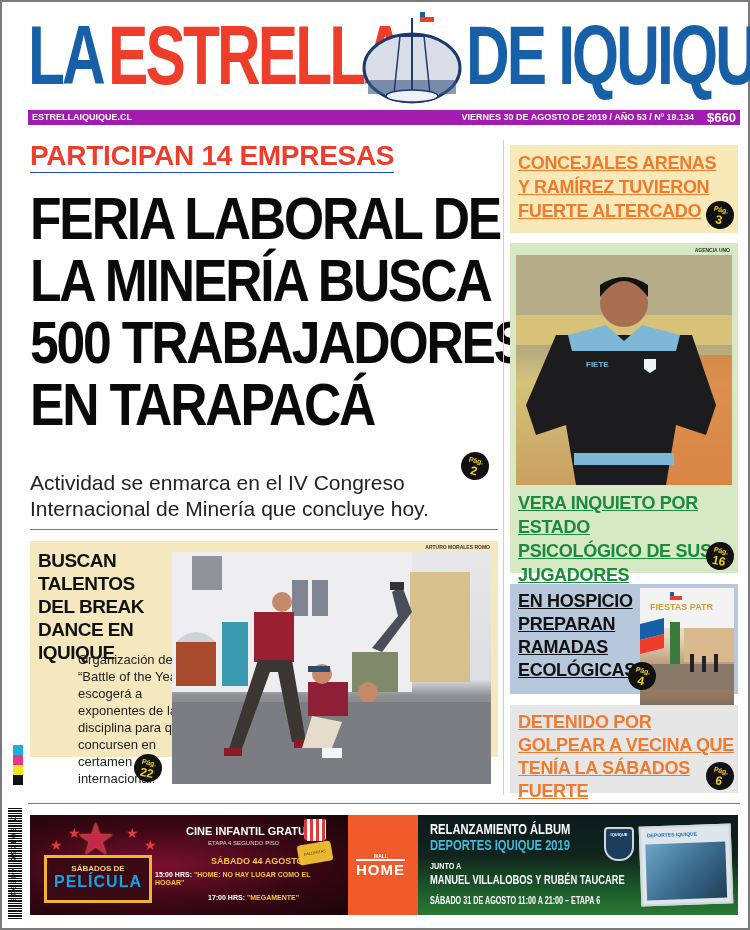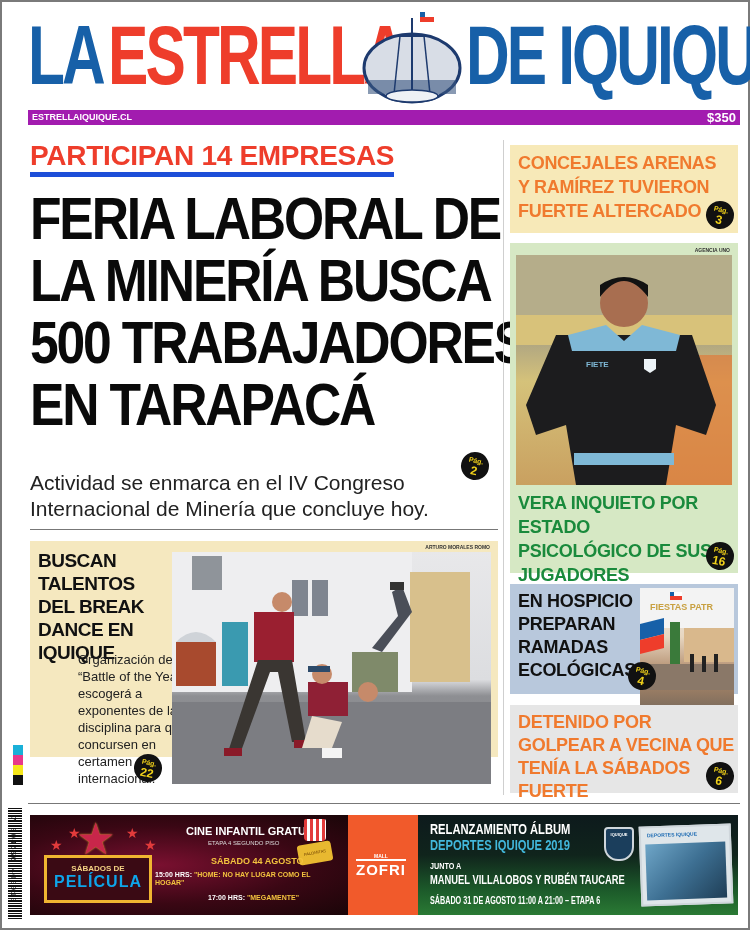--- a/index.html
+++ b/index.html
@@ -16,41 +16,41 @@
     .mast-de { left: 438px; color: #1760a8; }
     .mast-emblem { position: absolute; left: 332px; top: 2px; width: 104px; height: 100px; }
     .datebar { position: absolute; left: 28px; top: 110px; width: 712px; height: 15px; background: #a21caf; color: #fff;
       font-size: 9px; font-weight: 700; line-height: 15px; }
     .datebar .site { position: absolute; left: 4px; top: 0; }
     .datebar .date { position: absolute; right: 46px; top: 0; }
     .datebar .price { position: absolute; right: 4px; top: 0; font-size: 13px; }
 
     
     .kicker { position: absolute; left: 30px; top: 140px; color: #ee3d2b; font-weight: 700; font-size: 28px; line-height: 32px;
-      border-bottom: 5px solid #1d4ed8; padding-bottom: 0; letter-spacing: -0.3px; }
+      border-bottom: 1px solid #1d4ed8; padding-bottom: 0; letter-spacing: -0.3px; }
     .headline { position: absolute; left: 30px; top: 188px; width: 480px; font-weight: 700; color: #0a0a0a;
       font-size: 60px; line-height: 62px; letter-spacing: -2.5px; transform: scaleX(0.86); transform-origin: left top; white-space: nowrap; }
     .subhead { position: absolute; left: 30px; top: 470px; width: 460px; color: #222; font-size: 21px; line-height: 26px; }
     .pag-badge { position: absolute; width: 28px; height: 28px; border-radius: 50%; background: #111; color: #f2d21a;
       text-align: center; font-weight: 700; font-size: 7px; line-height: 9px; padding-top: 4px; transform: rotate(12deg); }
     .pag-badge .num { display: block; font-size: 12px; line-height: 12px; }
     .main-rule { position: absolute; left: 30px; top: 529px; width: 468px; height: 1px; background: #777; }
 
     
     .break-box { position: absolute; left: 30px; top: 541px; width: 468px; height: 216px; background: #f5e8bf; }
     .break-title { position: absolute; left: 8px; top: 8px; width: 135px; font-weight: 700; font-size: 19px; line-height: 23px;
       color: #111; letter-spacing: -0.5px; }
     .break-text { position: absolute; left: 8px; top: 110px; width: 130px; font-size: 13px; line-height: 17px; color: #222; margin-left: 40px; }
     .break-photo { position: absolute; left: 142px; top: 11px; width: 319px; height: 232px; overflow: hidden;
       background: linear-gradient(180deg, #e8e8ea 0%, #dcdde0 55%, #8e8f93 62%, #6f7075 100%); }
     .credit { position: absolute; font-size: 5px; font-weight: 700; color: #333; }
 
     
     .side-box { position: absolute; left: 510px; width: 228px; }
-    .side-h { position: absolute; left: 8px; font-weight: 700; letter-spacing: -0.3px; }
+    .side-h { position: absolute; left: 8px; font-weight: 700; letter-spacing: -0.3px; text-decoration: underline; }
     .box-concejales { top: 145px; height: 88px; background: #f7e9b8; }
     .box-concejales .side-h { top: 6px; color: #f07a2e; font-size: 18px; line-height: 24px; }
     .box-vera { top: 243px; height: 330px; background: #d6e8c4; }
     .box-vera .side-h { top: 248px; color: #1a8a3c; font-size: 18px; line-height: 24px; }
     .vera-photo { position: absolute; left: 6px; top: 12px; width: 216px; height: 230px; overflow: hidden;
       background: linear-gradient(180deg, #bfb68a 0%, #a9a183 35%, #d5c27a 55%, #c9a060 100%); }
     .box-hospicio { top: 584px; height: 110px; background: #b8c8dc; }
     .box-hospicio .side-h { top: 6px; color: #111; font-size: 18px; line-height: 23px; }
     .hosp-photo { position: absolute; left: 130px; top: 4px; width: 94px; height: 122px; overflow: hidden;
       background: linear-gradient(180deg, #f1f1f1 0%, #e7d6c0 40%, #b08a6a 70%, #7b6b5c 100%); }
@@ -129,21 +129,22 @@
     <line x1="64" y1="28" x2="70" y2="86" stroke="#1d3a6e" stroke-width="1.5"></line>
     <ellipse cx="52" cy="88" rx="26" ry="6" fill="#eef1f5" stroke="#1d3a6e" stroke-width="1.5"></ellipse>
     <rect x="60" y="4" width="14" height="10" fill="#ee3d2b"></rect>
     <rect x="60" y="4" width="14" height="5" fill="#fff"></rect>
     <rect x="60" y="4" width="5" height="5" fill="#1760a8"></rect>
   </svg>
   <div class="mast-word mast-de">DE IQUIQUE</div>
 </div>
 <div class="datebar">
   <span class="site">ESTRELLAIQUIQUE.CL</span>
-  <span class="price">$350</span>
+  <span class="date">VIERNES 30 DE AGOSTO DE 2019 / AÑO 53 / Nº 19.134</span>
+  <span class="price">$660</span>
 </div>
 
 <div class="kicker">PARTICIPAN 14 EMPRESAS</div>
 <div class="headline">
   <div>FERIA LABORAL DE</div>
   <div>LA MINERÍA BUSCA</div>
   <div>500 TRABAJADORES</div>
   <div>EN TARAPACÁ</div>
 </div>
 <div class="pag-badge" style="left:461px; top:452px;">
@@ -285,21 +286,21 @@
     <span class="q">"HOME: NO HAY LUGAR COMO EL HOGAR"</span>
   </div>
   <div class="c-s2">
     <span>17:00 HRS:</span>
     <span class="q">"MEGAMENTE"</span>
   </div>
 </div>
 
 <div class="ad-zofri">
   <div class="z-mall">MALL</div>
-  <div class="z-name">ZOFRI</div>
+  <div class="z-name">HOME</div>
 </div>
 
 <div class="ad-album">
   <div class="a-t1">RELANZAMIENTO ÁLBUM</div>
   <div class="a-t2">DEPORTES IQUIQUE 2019</div>
   <div class="a-junto">JUNTO A</div>
   <div class="a-names">MANUEL VILLALOBOS Y RUBÉN TAUCARE</div>
   <div class="a-when">SÁBADO 31 DE AGOSTO 11:00 A 21:00 – ETAPA 6</div>
   <div class="club-badge">
     <span>IQUIQUE</span>

